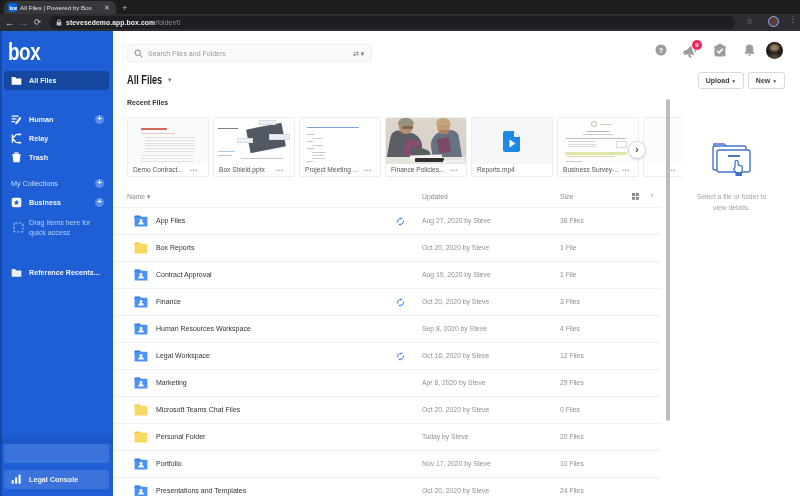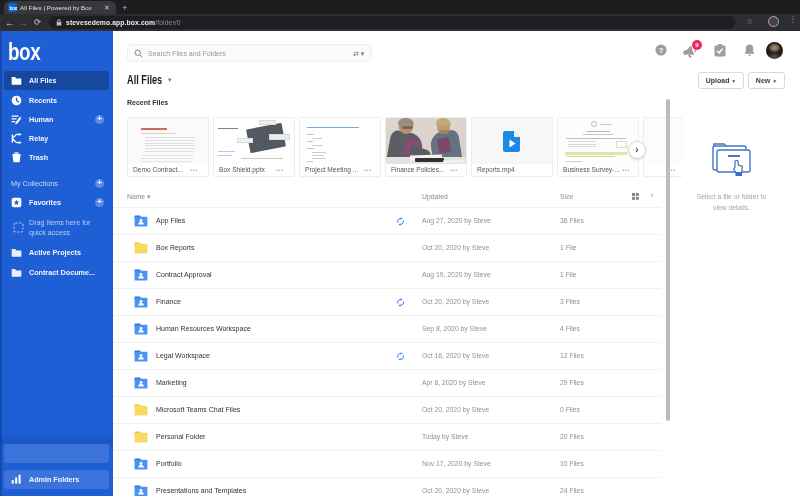--- a/index.html
+++ b/index.html
@@ -113,27 +113,20 @@
 
 <div id="sidebar">
   <div id="boxlogo">box</div>
   <div id="selrow"></div>
   <div class="srow" style="top:40px;">
     <svg class="ic" viewBox="0 0 16 16">
           <path d="M1 3 h5 l1.5 2 H15 v9 H1 Z" fill="#fff"></path>
         </svg>
     <div class="lbl">All Files</div>
   </div>
-  <div class="srow" style="top:60px;">
-    <svg class="ic" viewBox="0 0 16 16">
-          <circle cx="8" cy="8" r="7" fill="#fff"></circle>
-          <path d="M8 3.5 V8 L11.5 10.5" stroke="#1e5fd5" stroke-width="2" fill="none"></path>
-        </svg>
-    <div class="lbl">Recents</div>
-  </div>
   <div class="srow" style="top:79px;">
     <svg class="ic" viewBox="0 0 16 16">
           <path d="M1 3 h10 M1 7 h7 M1 11 h5" stroke="#fff" stroke-width="2"></path>
           <path d="M13 4 l-6 8 -1 3 3-1 6-8 z" fill="#fff"></path>
         </svg>
     <div class="lbl">Human</div>
     <div class="plus">+</div>
   </div>
   <div class="srow" style="top:98px;">
     <svg class="ic" viewBox="0 0 16 16">
@@ -151,51 +144,45 @@
   </div>
   <div class="srow" style="top:143px;">
     <div class="lbl" style="left:11px;font-weight:normal;color:#cddcfa;">My Collections</div>
     <div class="plus">+</div>
   </div>
   <div class="srow" style="top:162px;">
     <svg class="ic" viewBox="0 0 16 16">
           <rect x="1" y="1" width="14" height="14" rx="3" fill="#fff"></rect>
           <path d="M8 4 l1.2 2.6 2.8.3 -2.1 1.9 .6 2.8 L8 10.2 5.5 11.6 6.1 8.8 4 6.9 6.8 6.6Z" fill="#1e5fd5"></path>
         </svg>
-    <div class="lbl">Favorites</div>
+    <div class="lbl">Business</div>
     <div class="plus">+</div>
   </div>
   <div class="srow" style="top:184px;height:26px;padding-left:48px;">
     <svg class="ic" style="left:13px;top:6.5px;" viewBox="0 0 16 16">
           <rect x="1.5" y="1.5" width="13" height="13" rx="2" fill="none" stroke="#aac4f2" stroke-width="1.6" stroke-dasharray="3.2 2.2"></rect>
         </svg>
     <div class="lbl" style="font-weight:normal;color:#b9cdf6;top:3px;line-height:9.5px;">Drag items here for<br>quick access</div>
   </div>
-  <div class="srow" style="top:212px;">
+  <div class="srow" style="top:232px;">
     <svg class="ic" viewBox="0 0 16 16">
           <path d="M1 3 h5 l1.5 2 H15 v9 H1 Z" fill="#fff" opacity="0.9"></path>
         </svg>
-    <div class="lbl">Active Projects</div>
-  </div>
-  <div class="srow" style="top:232px;">
-    <svg class="ic" viewBox="0 0 16 16">
-          <path d="M1 3 h5 l1.5 2 H15 v9 H1 Z" fill="#fff" opacity="0.9"></path>
-        </svg>
-    <div class="lbl">Contract Docume...</div>
+    <div class="lbl">Reference Recents...</div>
   </div>
   <div class="abs" style="left:0;top:400px;width:113px;height:13px;background:linear-gradient(rgba(0,0,30,0) 0%, rgba(0,0,30,0.10) 100%);"></div>
   <div class="shade" style="top:413px;"></div>
   <div class="shade" style="top:439px;"></div>
   <div class="srow" style="top:439px;">
     <svg class="ic" viewBox="0 0 16 16">
           <rect x="1" y="9" width="3" height="5" fill="#fff"></rect>
           <rect x="6" y="5" width="3" height="9" fill="#fff"></rect>
           <rect x="11" y="1" width="3" height="13" fill="#fff"></rect>
         </svg>
-    <div class="lbl">Admin Folders</div>
+    <div class="lbl">Legal Console</div>
   </div>
   <div class="edge"></div>
 </div>
 
 <div id="main">
   <div id="searchbar">
     <svg class="mag" viewBox="0 0 12 12">
           <circle cx="5" cy="5" r="3.6" fill="none" stroke="#777" stroke-width="1.2"></circle>
           <path d="M7.8 7.8 L11 11" stroke="#777" stroke-width="1.3"></path>
         </svg>

